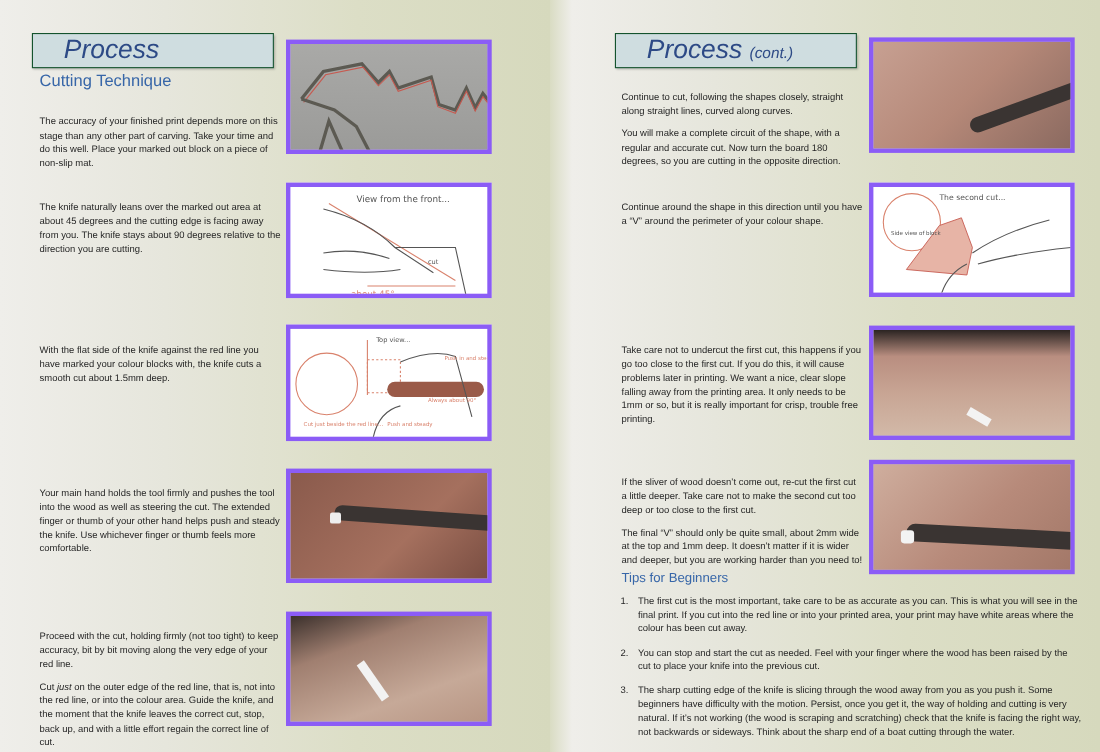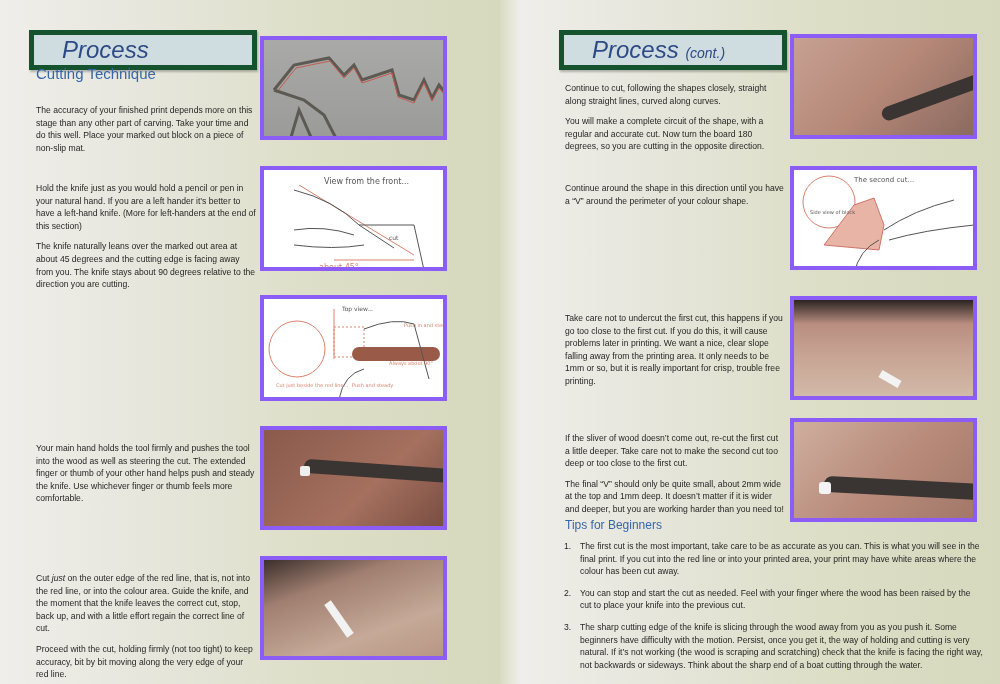--- a/index.html
+++ b/index.html
@@ -1,21 +1,21 @@
 <!DOCTYPE html>
 <html><head>
 <meta charset="utf-8">
 <style>
   html,body{margin:0;padding:0;}
   body{width:1000px;height:684px;position:relative;overflow:hidden;font-family:"Liberation Sans",sans-serif;background:#dcdcc6;}
   .page{position:absolute;top:0;height:684px;width:500px;
     background:linear-gradient(90deg,#efeeea 0%,#e6e6dc 30%,#dcdec6 65%,#d6d9bd 100%);}
   .page.left{left:0;}
   .page.right{left:500px;background:linear-gradient(90deg,#d9dcc3 0%,#efeeea 4%,#e6e6dc 30%,#dcdec6 65%,#d6d9bd 100%);}
-  .banner{position:absolute;height:30px;background:#cfdde0;box-shadow:1px 2px 2px rgba(0,0,0,0.25);border:5px solid #14532d;}
+  .banner{position:absolute;height:30px;background:#cfdde0;box-shadow:1px 2px 2px rgba(0,0,0,0.25);border:1px solid #14532d;}
   .banner .t{position:absolute;left:28px;top:-1px;font-style:italic;color:#2d4a86;font-size:24px;line-height:32px;}
   .banner .t small{font-size:14px;}
   .subhead{position:absolute;color:#3766a8;font-size:15px;text-align:center;}
   .txt{position:absolute;font-size:8.6px;line-height:12.6px;color:#262626;margin-top:16px;}
   .txt p{margin:0 0 8px 0;}
   .photo{position:absolute;border:4px solid #8b5cf6;box-sizing:border-box;overflow:hidden;}
   ol.tips{position:absolute;left:564px;top:540px;width:420px;margin:0;padding:0;list-style:none;font-size:8.6px;line-height:12.6px;color:#262626;}
   ol.tips li{position:relative;padding-left:16px;margin-bottom:9px;}
   ol.tips li .n{position:absolute;left:0;top:0;}
 </style>
@@ -36,35 +36,35 @@
 <div class="photo" style="left:260px;top:36px;width:187px;height:104px;background:linear-gradient(180deg,#a9a9a7,#9b9b99);">
   <svg width="187" height="104">
     <polyline points="10,50 30,25 65,18 80,35 90,25 98,40 128,30 135,55 150,60 160,40 168,58 175,45 187,60" fill="none" stroke="#5c5a52" stroke-width="3"></polyline>
     <polyline points="12,53 32,28 66,21 80,38 90,28 98,43 128,33 134,57 150,63 160,43 168,61 175,48 187,63" fill="none" stroke="#c65a50" stroke-width="1"></polyline>
     <polyline points="10,50 40,60 60,75 75,104" fill="none" stroke="#5c5a52" stroke-width="3"></polyline>
     <polyline points="25,104 35,70 50,104" fill="none" stroke="#5c5a52" stroke-width="3"></polyline>
   </svg>
 </div>
 
 <div class="txt" style="left:36px;top:166px;width:220px;">
-  <p>Hold the knife just as you would hold a pencil or pen in your natural hand. If you are a left hander it’s better to have a left-hand knife. (More for left-handers at the end of this section)</p>
   <p>The knife naturally leans over the marked out area at about 45 degrees and the cutting edge is facing away from you. The knife stays about 90 degrees relative to the direction you are cutting.</p>
 </div>
 <div class="photo" style="left:260px;top:166px;width:187px;height:105px;background:#fff;">
   <svg width="187" height="105">
     <line x1="35" y1="15" x2="150" y2="85" stroke="#d9826c" stroke-width="1"></line>
     <path d="M30,20 Q70,30 95,55 L130,78 M30,60 Q60,55 90,65 M30,75 Q70,80 100,75 M95,55 L150,55 L160,100" fill="none" stroke="#555" stroke-width="1"></path>
     <line x1="70" y1="90" x2="150" y2="90" stroke="#d9826c" stroke-width="1"></line>
     <text x="60" y="14" font-size="8" fill="#555" font-family="DejaVu Sans, sans-serif">View from the front...</text>
     <text x="125" y="70" font-size="6" fill="#555" font-family="DejaVu Sans, sans-serif">cut</text>
     <text x="55" y="100" font-size="8" fill="#d9826c" font-family="DejaVu Sans, sans-serif">about 45°</text>
   </svg>
 </div>
 
 <div class="txt" style="left:36px;top:296px;width:220px;">
+  <p>With the flat side of the knife against the red line you have marked your colour blocks with, the knife cuts a smooth cut about 1.5mm deep.</p>
 </div>
 <div class="photo" style="left:260px;top:295px;width:187px;height:106px;background:#fff;">
   <svg width="187" height="106">
     <circle cx="33" cy="50" r="28" fill="none" stroke="#d9826c" stroke-width="1"></circle>
     <rect x="70" y="28" width="30" height="30" fill="none" stroke="#d9826c" stroke-dasharray="2,2"></rect>
     <rect x="88" y="48" width="88" height="14" rx="7" fill="#9a5a48"></rect>
     <path d="M100,30 Q130,18 150,25 L165,80 M75,100 Q80,75 100,70" fill="none" stroke="#555" stroke-width="1"></path>
     <line x1="70" y1="60" x2="70" y2="10" stroke="#d9826c"></line>
     <text x="78" y="12" font-size="6" fill="#555" font-family="DejaVu Sans, sans-serif">Top view...</text>
     <text x="140" y="28" font-size="5" fill="#d9826c" font-family="DejaVu Sans, sans-serif">Push in and steer</text>
@@ -76,22 +76,22 @@
 
 <div class="txt" style="left:36px;top:426px;width:220px;">
   <p>Your main hand holds the tool firmly and pushes the tool into the wood as well as steering the cut. The extended finger or thumb of your other hand helps push and steady the knife. Use whichever finger or thumb feels more comfortable.</p>
 </div>
 <div class="photo" style="left:260px;top:426px;width:187px;height:104px;background:linear-gradient(135deg,#8a5a4c,#a5705e 60%,#7a4e42);">
   <div style="position:absolute;left:40px;top:34px;width:150px;height:14px;background:#3a3432;border-radius:7px;transform:rotate(4deg);"></div>
   <div style="position:absolute;left:36px;top:36px;width:10px;height:10px;background:#eee;border-radius:2px;"></div>
 </div>
 
 <div class="txt" style="left:36px;top:556px;width:220px;">
+  <p>Proceed with the cut, holding firmly (not too tight) to keep accuracy, bit by bit moving along the very edge of your red line.</p>
   <p><span>Cut </span><i>just</i><span> on the outer edge of the red line, that is, not into the red line, or into the colour area. Guide the knife, and the moment that the knife leaves the correct cut, stop, back up, and with a little effort regain the correct line of cut.</span></p>
-  <p>Proceed with the cut, holding firmly (not too tight) to keep accuracy, bit by bit moving along the very edge of your red line.</p>
 </div>
 <div class="photo" style="left:260px;top:556px;width:187px;height:104px;background:linear-gradient(160deg,#3b302c 0%,#a07f70 30%,#c6a998 70%,#b89684);">
   <div style="position:absolute;left:55px;top:55px;width:40px;height:8px;background:#f2f2f2;transform:rotate(55deg);"></div>
 </div>
 
 <div class="banner" style="left:559px;top:30px;width:218px;">
   <span class="t"><span>Process</span> <small>(cont.)</small></span>
 </div>
 
 <div class="txt" style="left:565px;top:66px;width:220px;">

